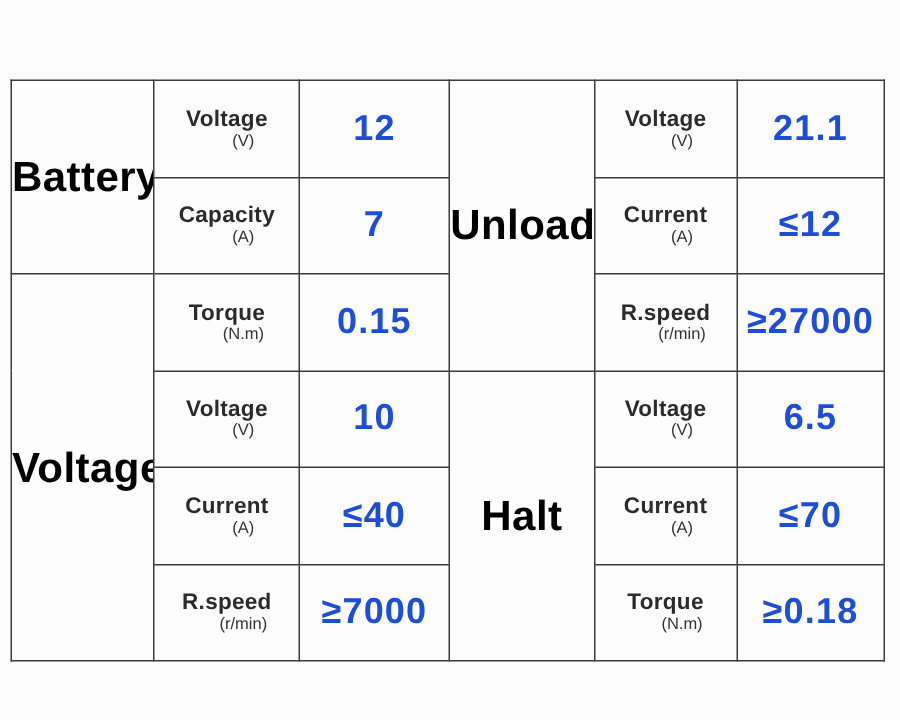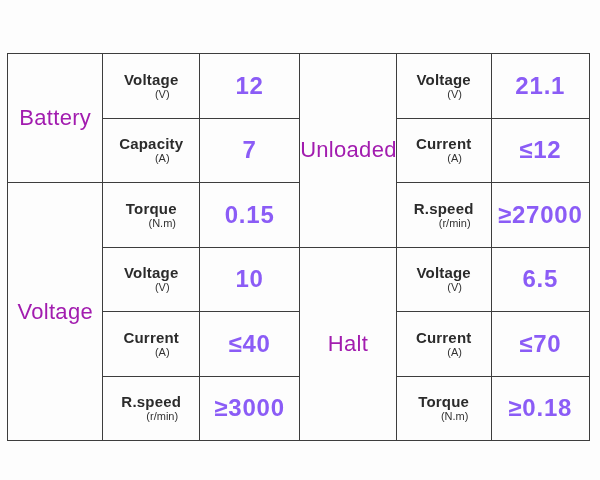--- a/index.html
+++ b/index.html
@@ -30,44 +30,44 @@
     border: 1.6px solid #3d3d3d;
   }
   table.spec tr { height: 64px; }
   td, th {
     text-align: center;
     vertical-align: middle;
     padding: 0;
     overflow: hidden;
   }
   th.section {
-    font-size: 22px;
-    font-weight: 400;
+    font-size: 28px;
+    font-weight: 700;
     letter-spacing: 0.3px;
-    color: #a21caf;
+    color: #000000;
   }
   td.param .pname {
     font-size: 15px;
     font-weight: 700;
     letter-spacing: 0.2px;
     line-height: 17px;
     color: #2b2b2b;
   }
   td.param .punit {
     font-size: 11px;
     font-weight: 400;
     line-height: 13px;
     color: #333333;
     transform: translateX(11px);
   }
   td.value {
     font-size: 24px;
     font-weight: 700;
     letter-spacing: 0.8px;
-    color: #8b5cf6;
+    color: #1d4ed8;
   }
 </style>
 </head>
 <body>
 
 <div class="page">
   <table class="spec">
     <colgroup>
       <col style="width:16.4%">
         <col style="width:16.6%">
@@ -147,21 +147,21 @@
           <div class="pname">Current</div>
           <div class="punit">(A)</div>
         </td>
         <td class="value">≤70</td>
       </tr>
       <tr>
         <td class="param">
           <div class="pname">R.speed</div>
           <div class="punit">(r/min)</div>
         </td>
-        <td class="value">≥3000</td>
+        <td class="value">≥7000</td>
         <td class="param">
           <div class="pname">Torque</div>
           <div class="punit">(N.m)</div>
         </td>
         <td class="value">≥0.18</td>
       </tr>
     </tbody>
   </table>
 </div>
 

